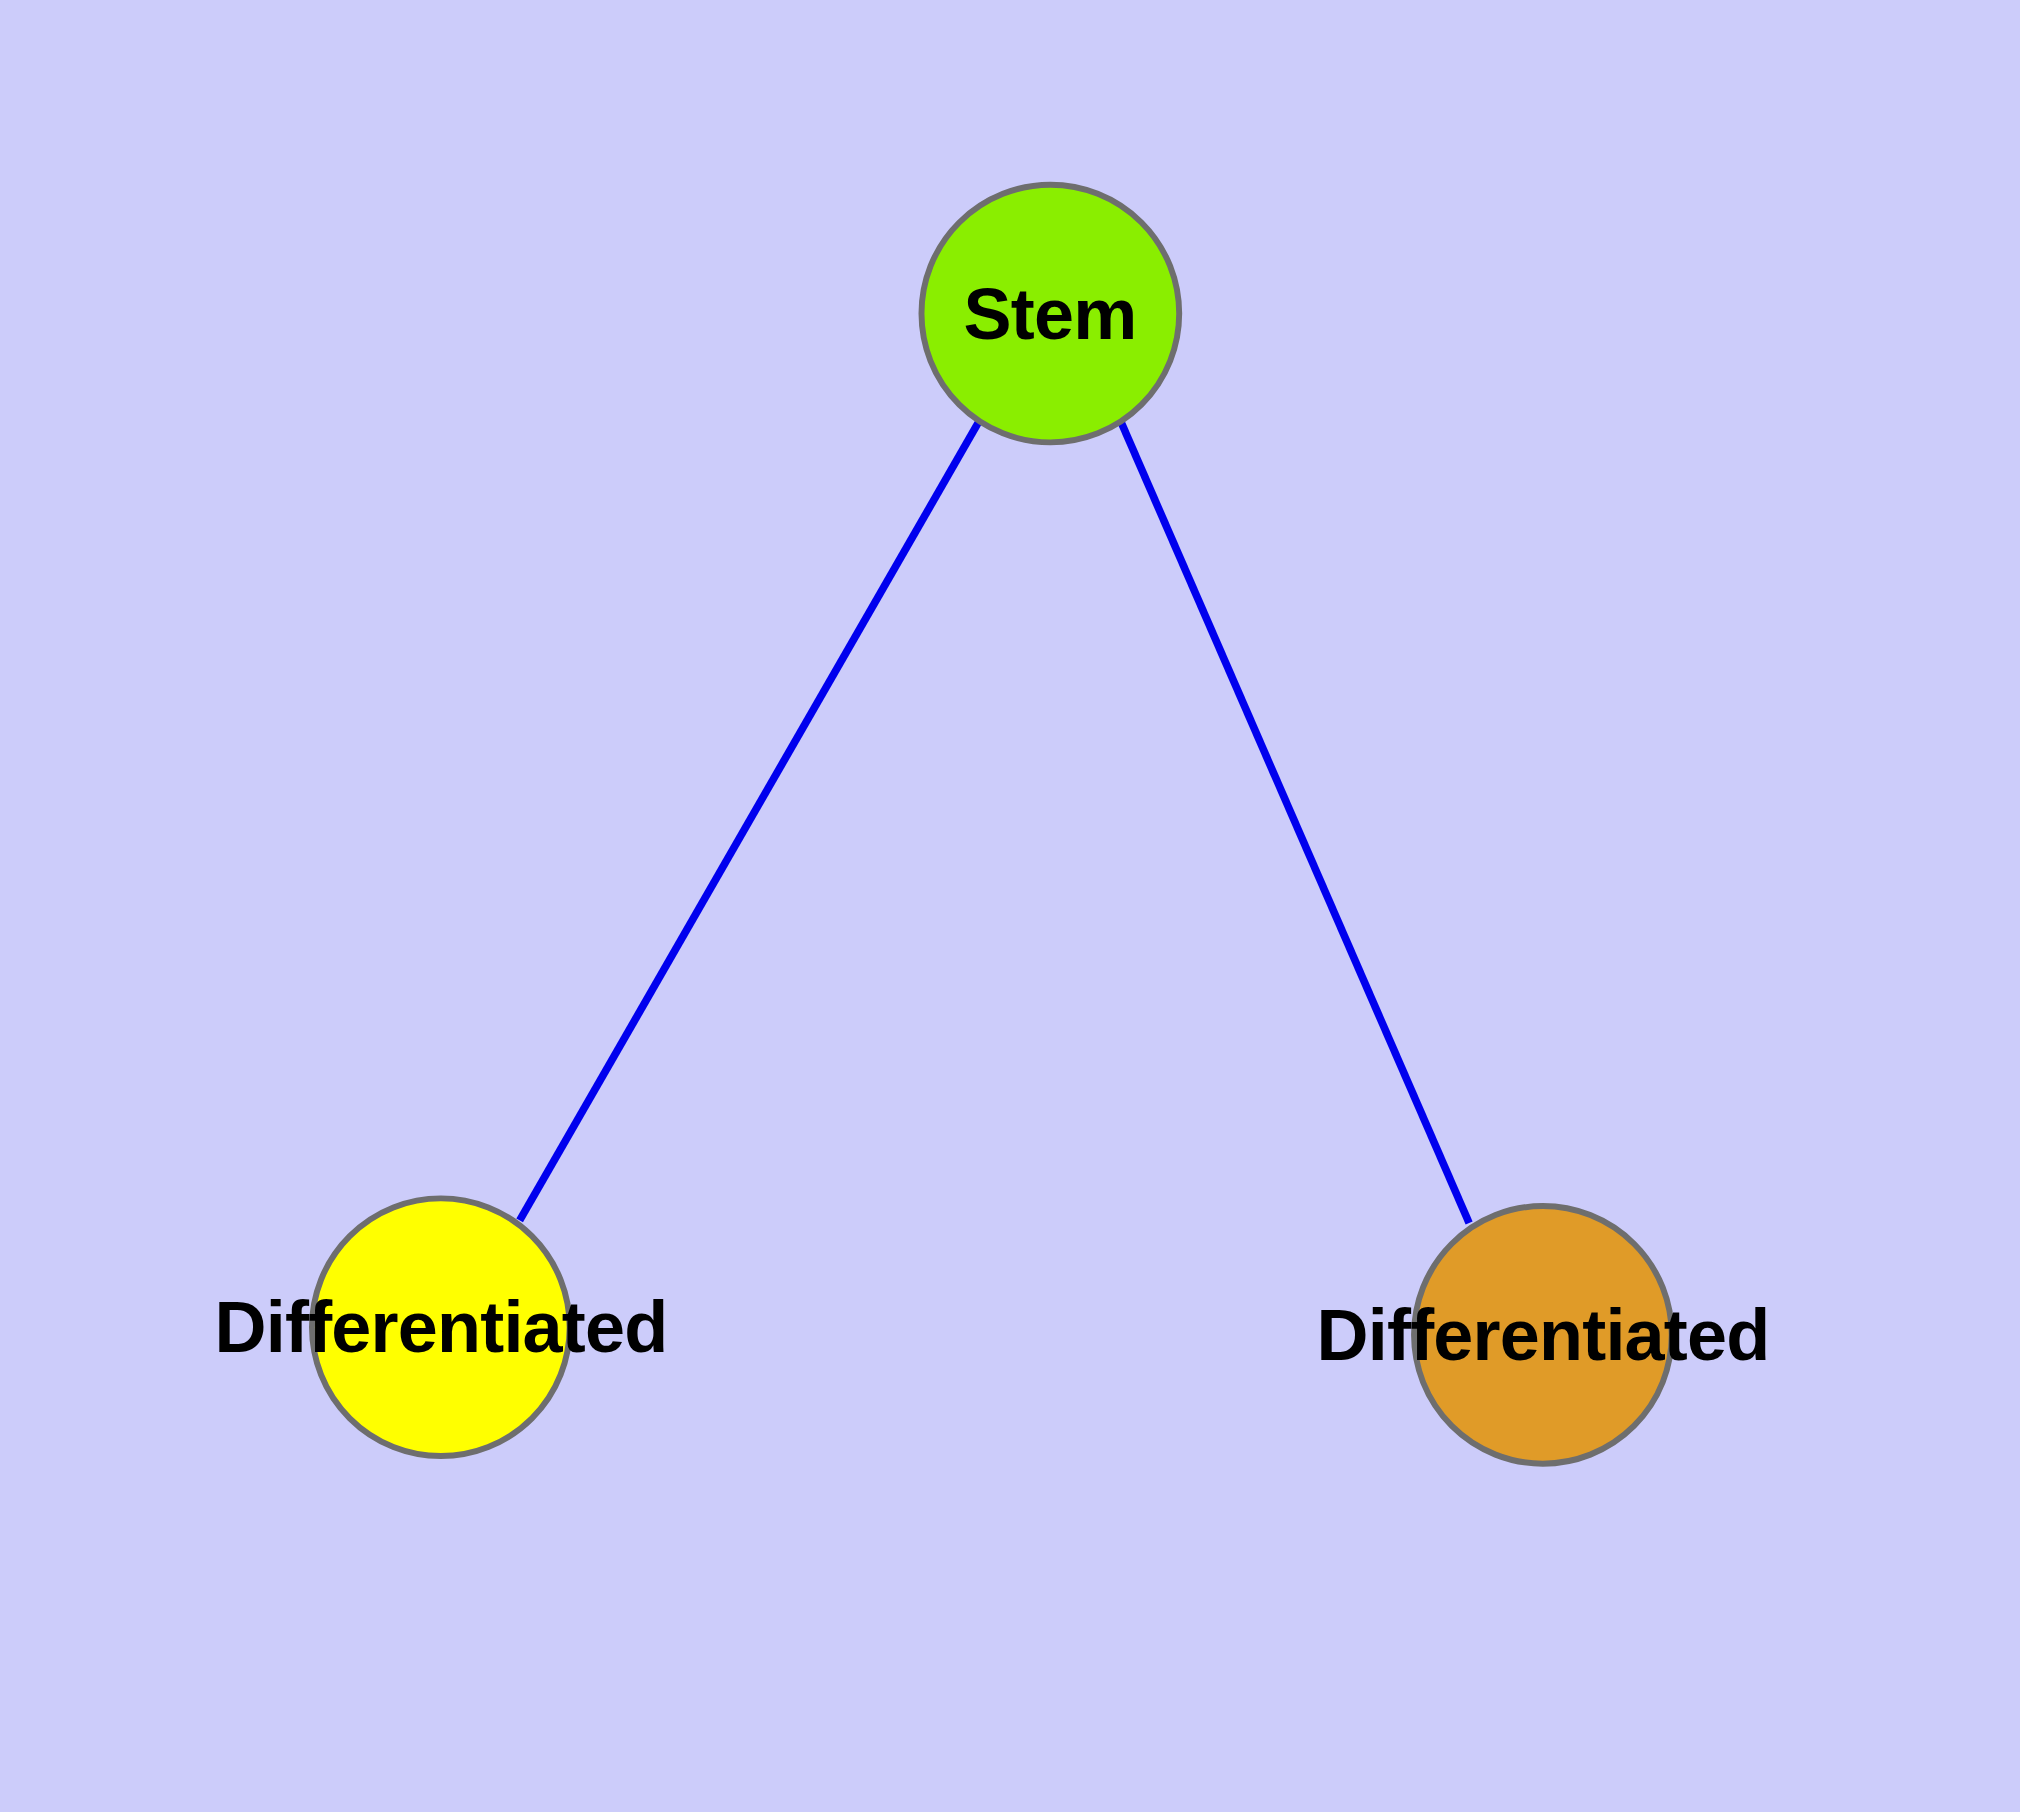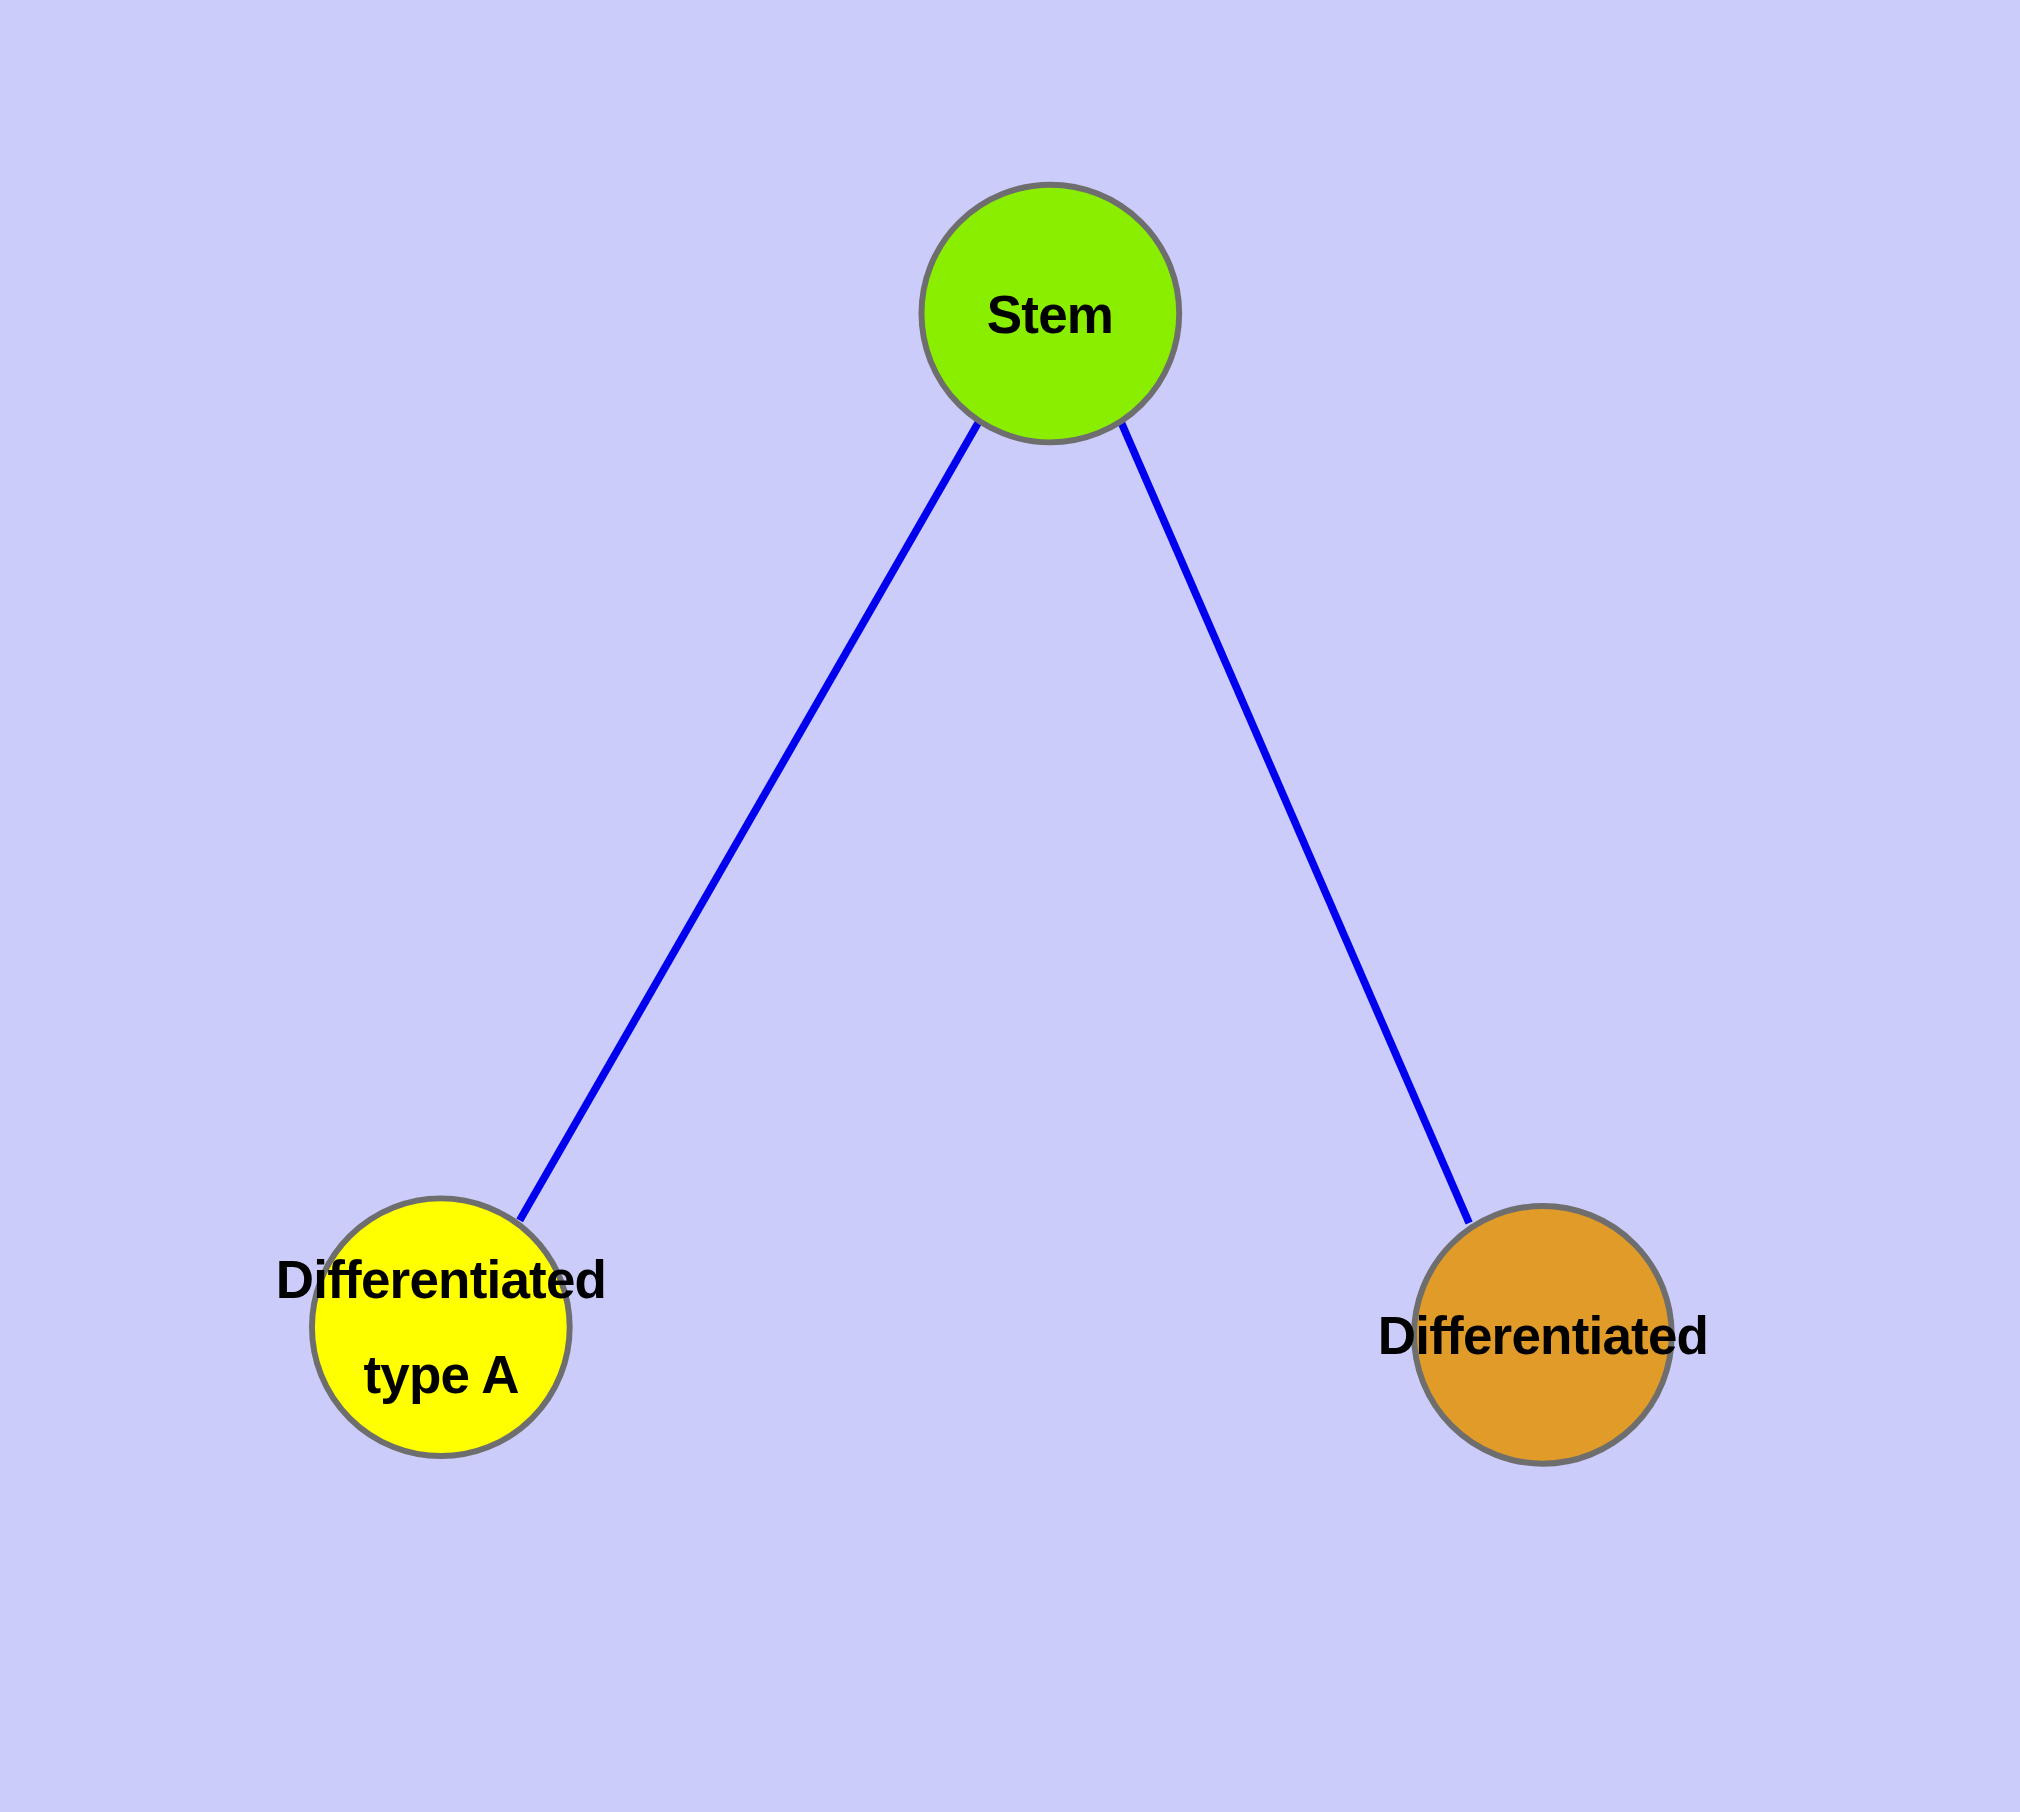--- a/index.html
+++ b/index.html
@@ -20,21 +20,21 @@
     top: 0;
     left: 0;
     width: 2021px;
     height: 1812px;
   }
   .node-label {
     position: absolute;
     color: #000000;
     font-family: "Liberation Sans", sans-serif;
     font-weight: bold;
-    font-size: 53px;
+    font-size: 72px;
     line-height: 95px;
     letter-spacing: -0.8px;
     text-align: center;
     white-space: nowrap;
     transform: translate(-50%, -50%);
     pointer-events: none;
     -webkit-font-smoothing: antialiased;
   }
   .node-label .lbl-line {
     display: block;
@@ -56,21 +56,20 @@
         <circle cx="1820" cy="1575" r="152" fill="#e09b28" stroke="#6e6e6e" stroke-width="7"></circle>
       </g>
   </svg>
 
   <div id="label-layer">
       <div class="node-label" style="left: 1050px; top: 314px; color: rgb(0, 0, 0);">
         <span class="lbl-line">Stem</span>
       </div>
       <div class="node-label" style="left: 441px; top: 1327px; color: rgb(0, 0, 0);">
         <span class="lbl-line">Differentiated</span>
-        <span class="lbl-line">type A</span>
       </div>
       <div class="node-label" style="left: 1543px; top: 1335px; color: rgb(0, 0, 0);">
         <span class="lbl-line">Differentiated</span>
       </div>
     </div>
 
 </div>
 
 
 </body></html>

